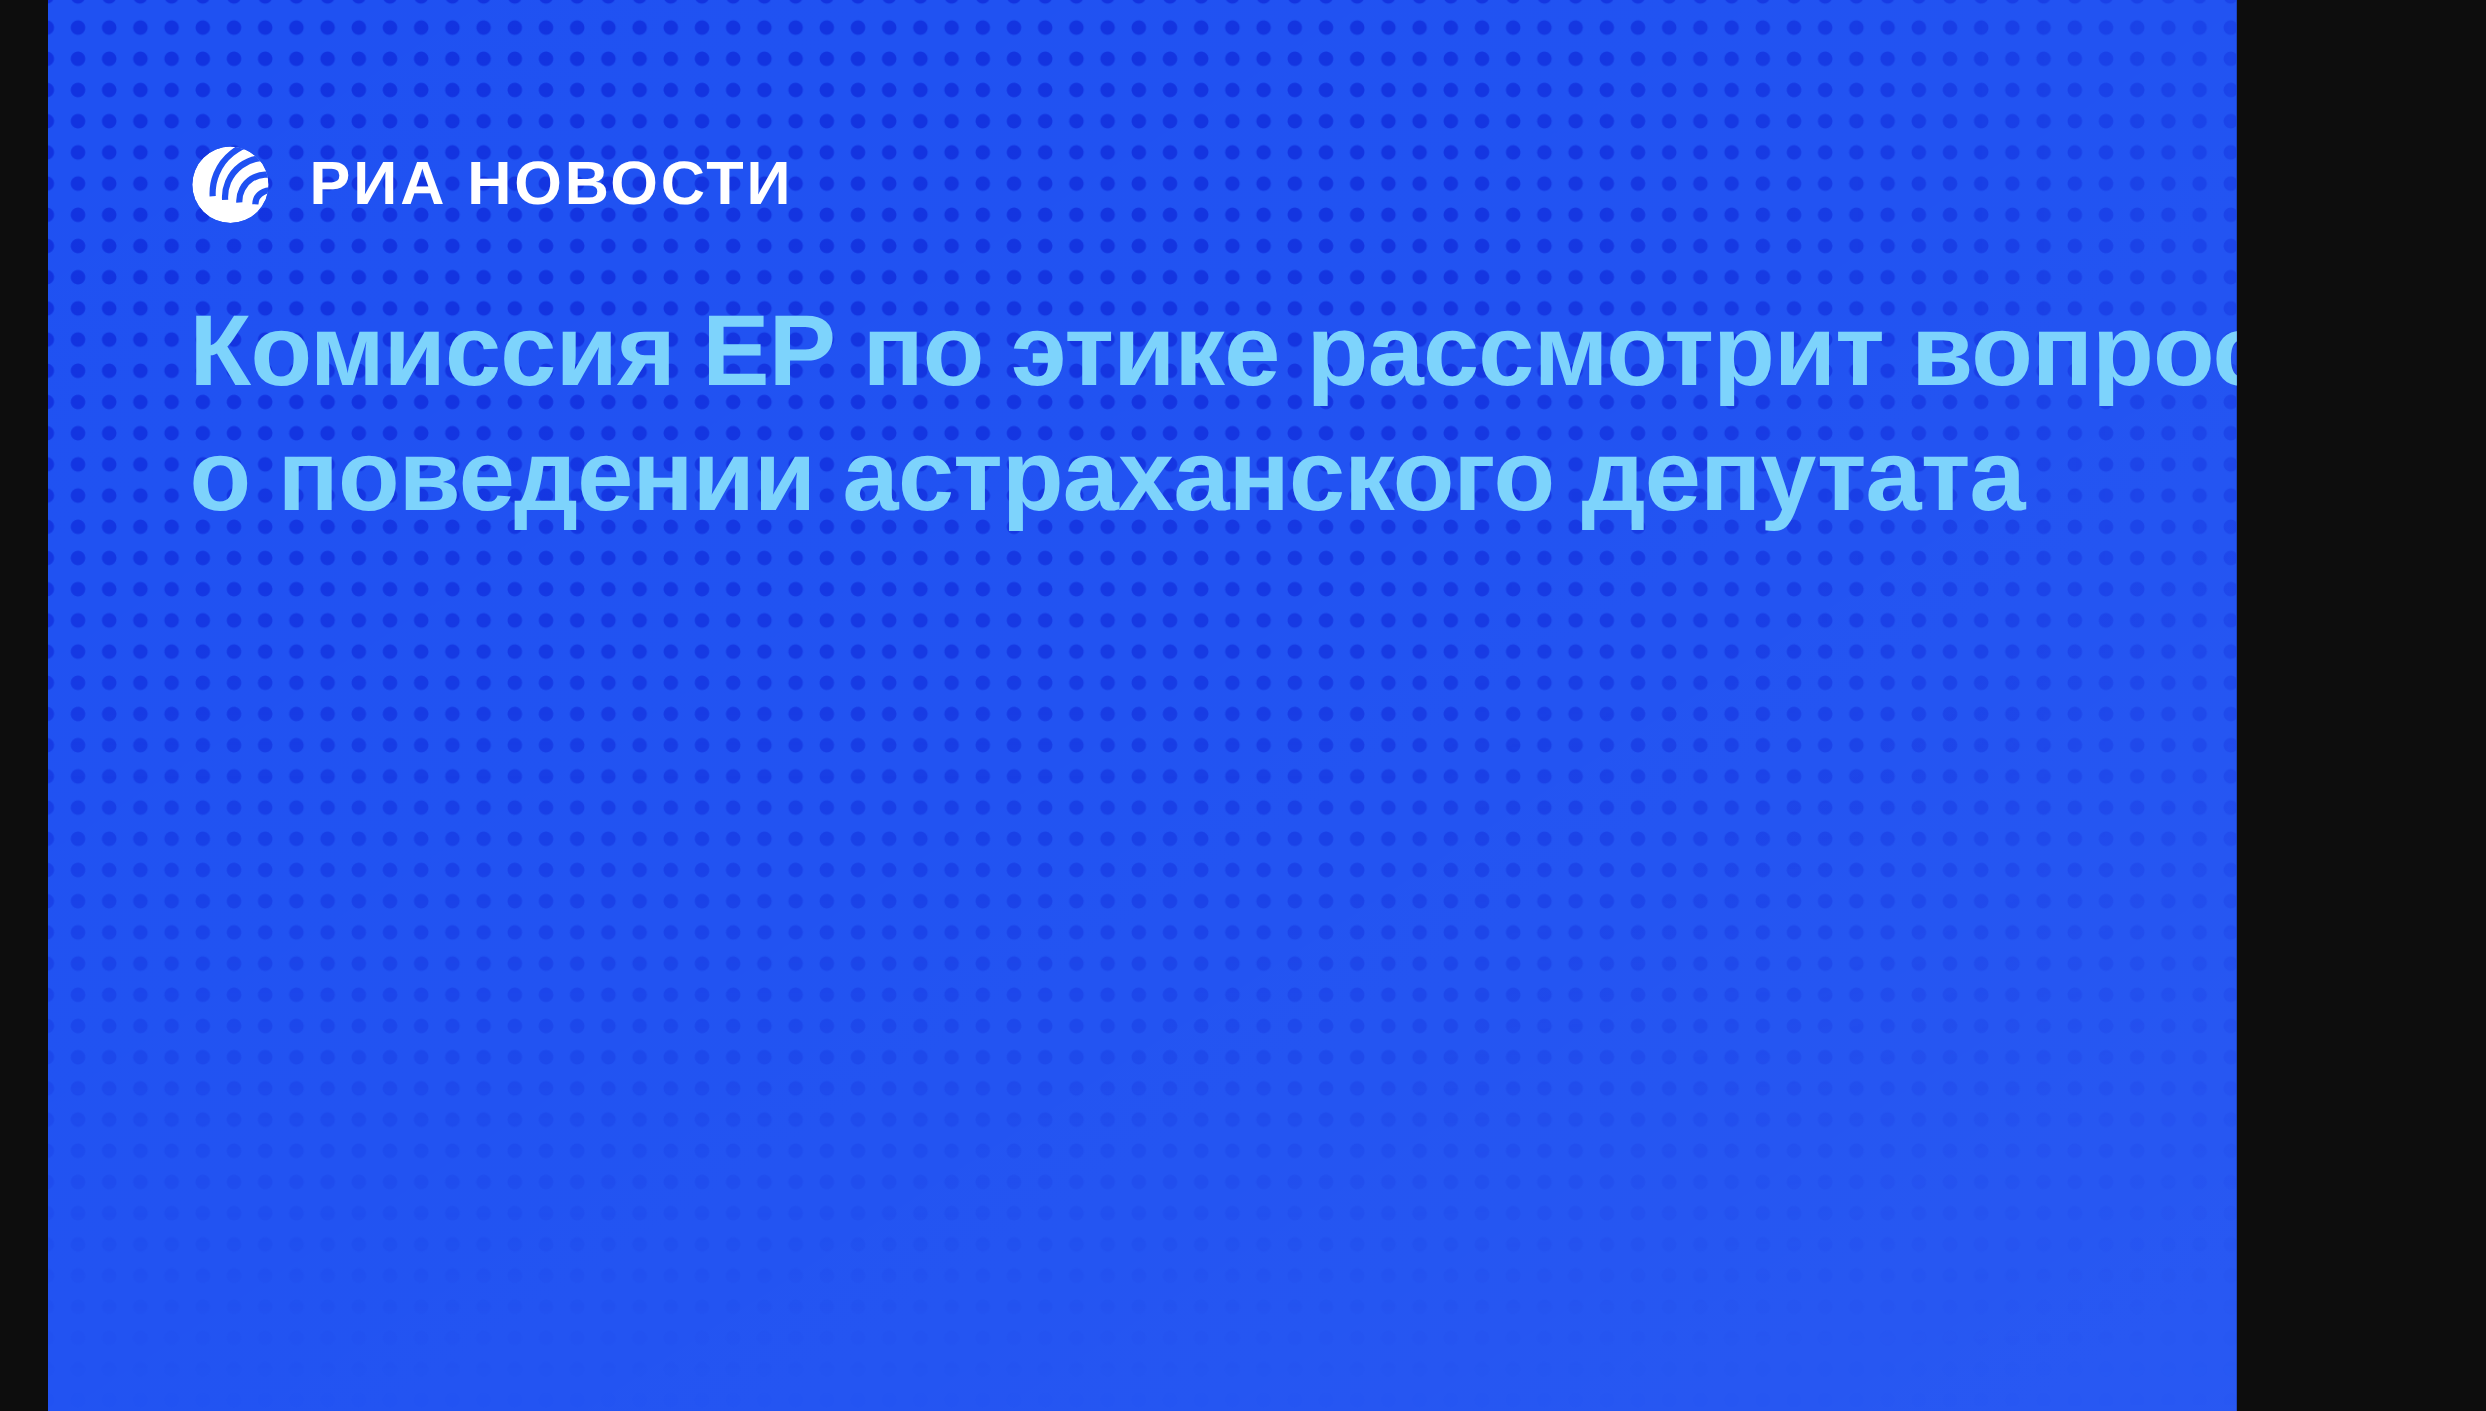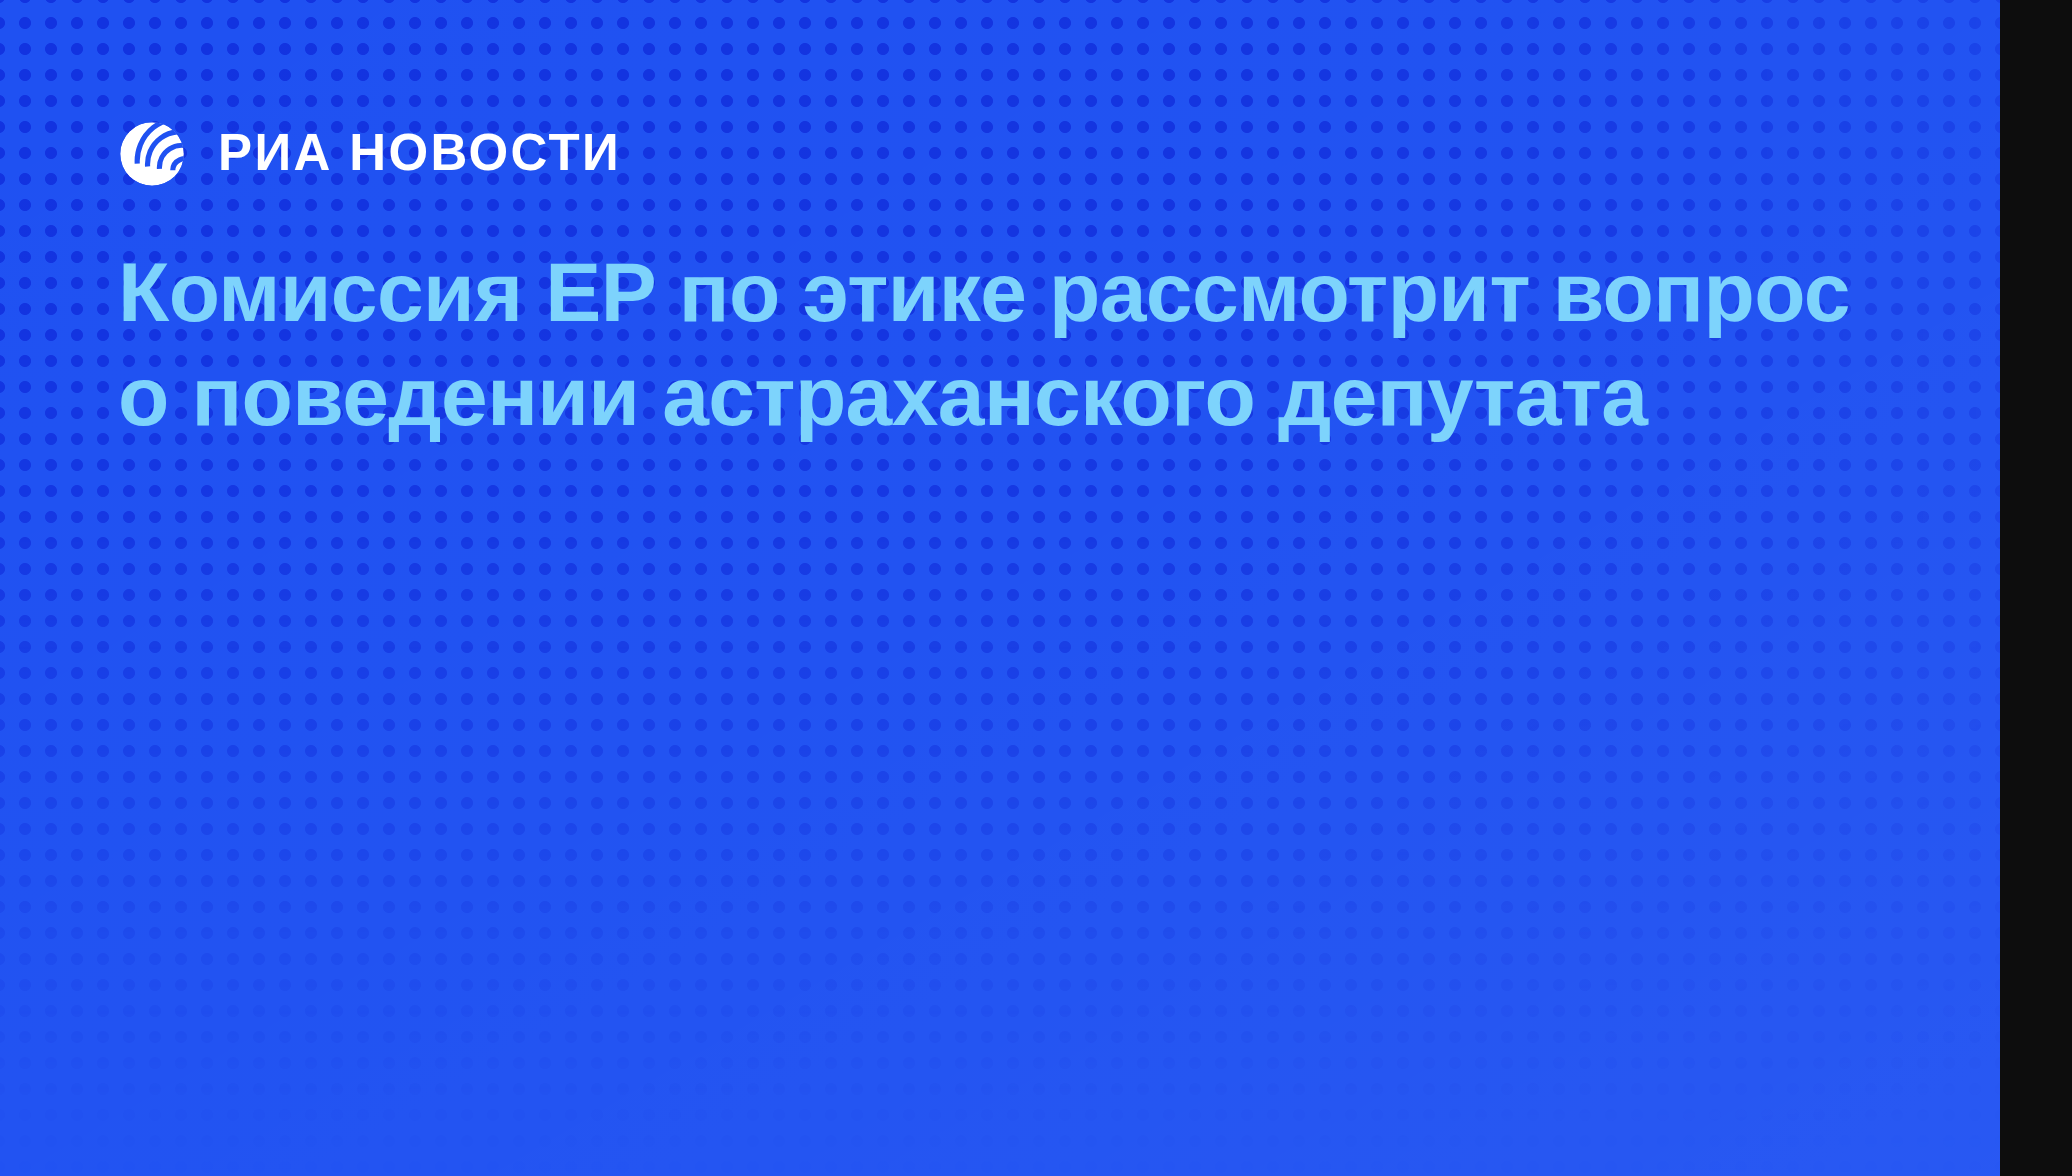--- a/index.html
+++ b/index.html
@@ -5,25 +5,26 @@
 <style>
   html, body {
     margin: 0;
     padding: 0;
     background: #0d0d0d;
   }
 
   
   .card {
     position: relative;
-    width: 2000px;
+    width: 1824px;
     height: 1176px;
     overflow: hidden;
     background-color: #1f51f2;
     font-family: "Liberation Sans", "DejaVu Sans", sans-serif;
+    margin-left: 40px;
     -webkit-font-smoothing: antialiased;
   }
 
   
   .dots {
     position: absolute;
     inset: 0;
     background-image: radial-gradient(circle at center, #1233e0 0 5.6px, rgba(18,51,224,0) 6.4px);
     background-size: 26px 26px;
     background-position: 12px 10px;

